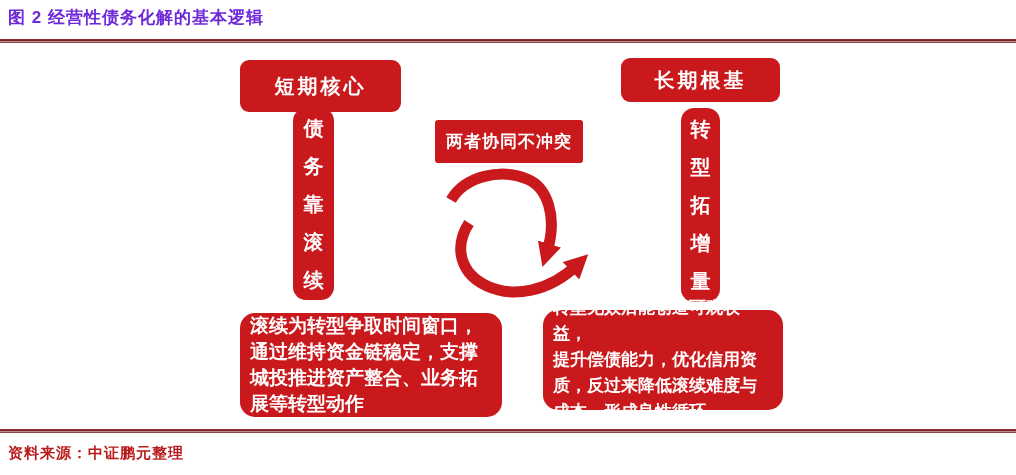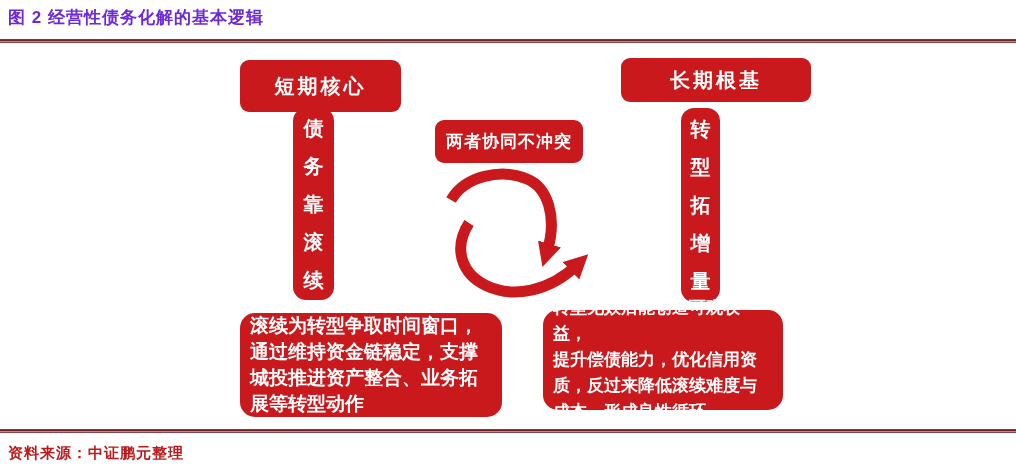--- a/index.html
+++ b/index.html
@@ -54,38 +54,38 @@
     justify-content: center;
     box-sizing: border-box;
   }
   .header-box {
     height: 52px;
     font-size: 20px;
     letter-spacing: 3px;
     border-radius: 9px;
   }
   .left-header  { left: 240px; top: 60px; width: 161px; }
-  .right-header { left: 621px; top: 58px; width: 190px; height: 44px; }
+  .right-header { left: 621px; top: 58px; width: 159px; height: 44px; }
   .pillar {
     border-radius: 13px;
     font-size: 20px;
     line-height: 38px;
     white-space: pre-line;
     text-align: center;
   }
   .left-pillar  { left: 293px; top: 108px; width: 41px; height: 192px; }
   .right-pillar { left: 681px; top: 108px; width: 39px; height: 194px; }
   .center-box {
     left: 435px;
     top: 120px;
     width: 148px;
     height: 43px;
     font-size: 17px;
     letter-spacing: 1px;
-    border-radius: 9px;
+    border-radius: 3px;
   }
   .detail {
     border-radius: 15px;
     white-space: pre-line;
     text-align: left;
     justify-content: flex-start;
     padding: 0 10px;
     line-height: 26px;
   }
   .left-detail  { left: 240px; top: 313px; width: 262px; height: 104px; font-size: 19px; }

